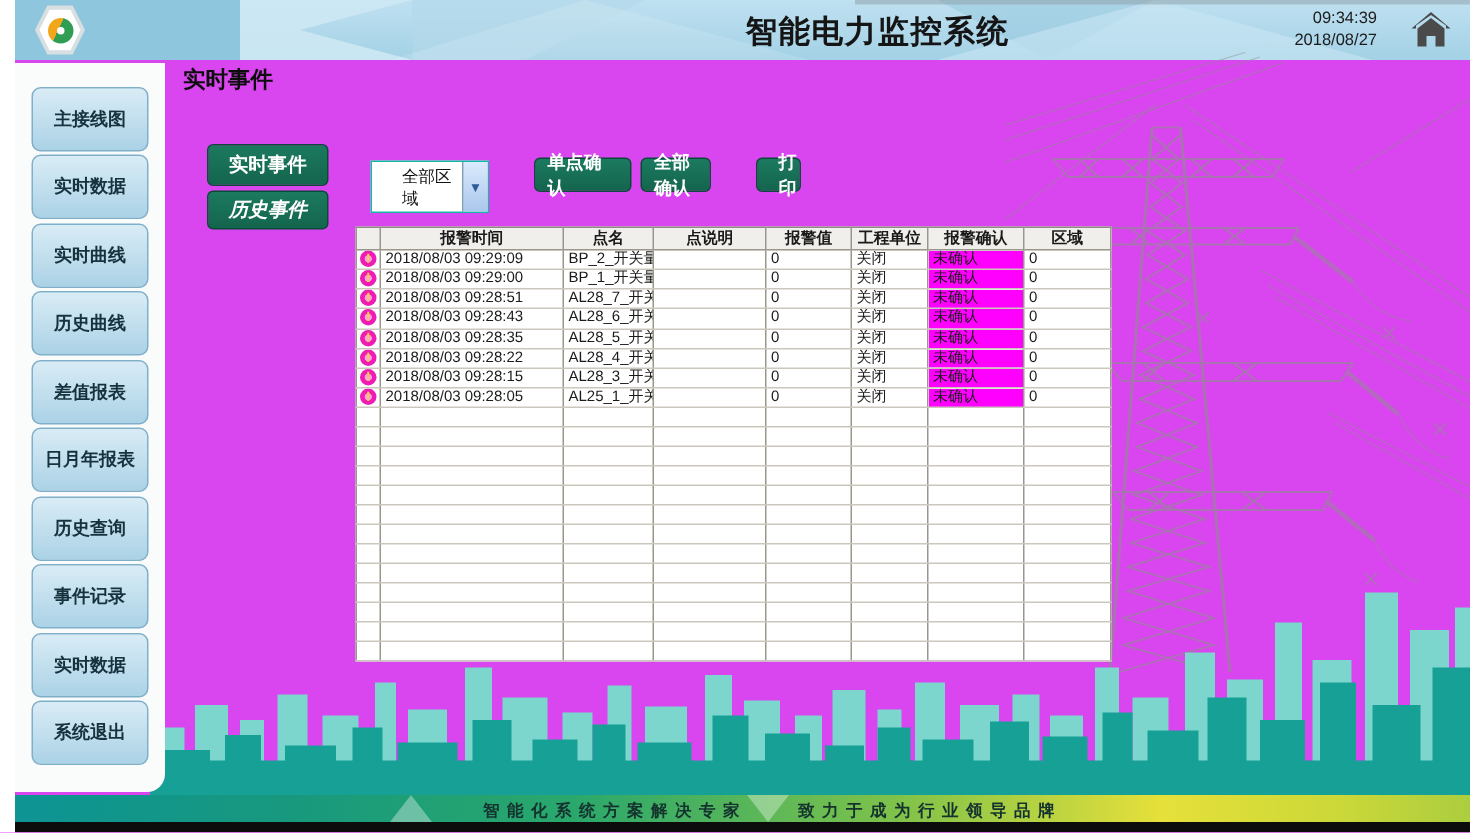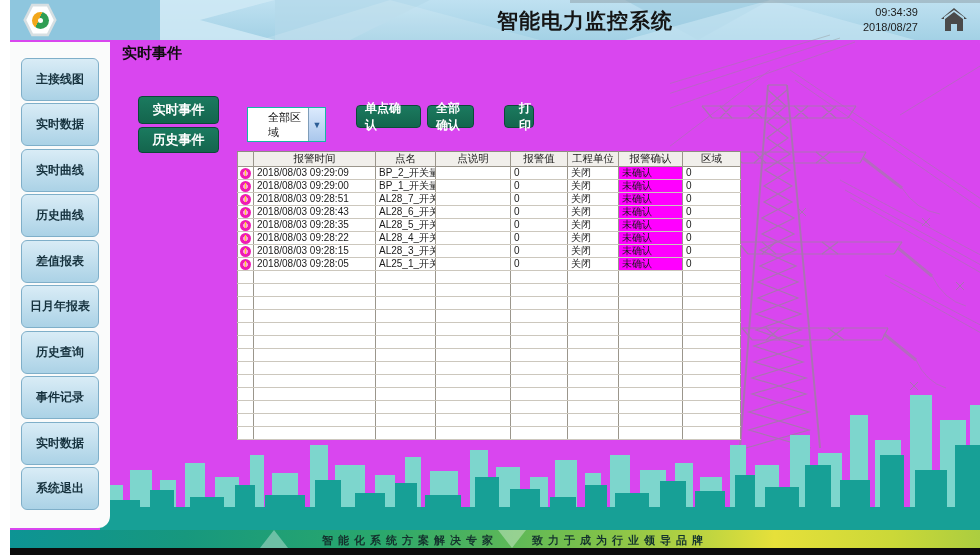--- a/index.html
+++ b/index.html
@@ -28,21 +28,21 @@
   
   .page-title{position:absolute;left:112px;top:44px;font-size:15px;font-weight:bold;color:#0d0d0d;z-index:10;}
   .tab-btn{position:absolute;left:128px;width:79px;height:26px;background:linear-gradient(180deg,#1b7a5f,#14654d);border:1px solid #0b4a38;border-radius:4px;color:#fff;font-size:13px;font-weight:bold;display:flex;align-items:center;justify-content:center;z-index:10;cursor:pointer;}
   .action-btn{position:absolute;top:105px;height:23px;background:linear-gradient(180deg,#1b7a5f,#14654d);border:1px solid #0b4a38;border-radius:4px;color:#fff;font-size:12px;font-weight:bold;display:flex;align-items:center;justify-content:center;z-index:10;cursor:pointer;padding:0 8px;box-sizing:border-box;}
   .combo{position:absolute;left:237px;top:107px;width:79px;height:35px;background:#fff;border:1px solid #14b8a6;display:flex;z-index:10;cursor:pointer;box-sizing:border-box;padding-left:16px;}
   .combo-text{flex:1;font-size:11px;color:#111;padding:2px 0 0 4px;}
   .combo-arrow{width:16px;height:100%;background:linear-gradient(180deg,#dbeafd,#aac7ec);border-left:1px solid #7f9db9;display:flex;align-items:center;justify-content:center;font-size:9px;color:#2c5d96;}
 
   
   .etable{position:absolute;left:227px;top:151px;width:503px;border-collapse:collapse;table-layout:fixed;z-index:5;background:#fff;font-size:10px;color:#1a1a1a;}
-  .etable th{height:13px;background:#f1efeb;font-weight:normal;font-size:10.5px;text-align:center;border:1px solid #9b968c;border-top:1px solid #8f8b82;padding:0;}
+  .etable th{height:13px;background:#f1efeb;font-weight:bold;font-size:10.5px;text-align:center;border:1px solid #9b968c;border-top:1px solid #8f8b82;padding:0;}
   .etable td{height:12px;line-height:12px;border-left:1px solid #9b968c;border-right:1px solid #9b968c;border-bottom:1px solid #ccc7bd;padding:0 3px;white-space:nowrap;overflow:hidden;background:#fff;}
   .etable .c-ico{text-align:center;padding:0;}
   .etable .ack-cell{background:#ff00ff;}
   .alarm-ico{display:inline-block;width:11px;height:11px;border-radius:50%;background:radial-gradient(circle,#ff9fe6 28%,#ee1cb4 34%);color:#ffd21e;font-weight:bold;font-size:9px;line-height:11px;text-align:center;vertical-align:middle;}
 
   
   .footerbar{position:absolute;left:0;top:530px;width:980px;height:18px;background:linear-gradient(90deg,#0d9494 0%,#17987e 18%,#2aa86c 38%,#7fc24a 60%,#e6e03a 78%,#cbd838 90%,#a8cc40 100%);z-index:40;}
   .footerbar .tri{position:absolute;top:0;width:0;height:0;border-style:solid;opacity:.35;}
   .slogan{position:absolute;top:3px;font-size:11px;font-weight:bold;color:#14332e;letter-spacing:5px;white-space:nowrap;}
   .blackbar{position:absolute;left:0;top:548px;width:980px;height:7px;background:#0c0c0c;z-index:40;}
@@ -219,21 +219,21 @@
     <div class="nav-btn">日月年报表</div>
     <div class="nav-btn">历史查询</div>
     <div class="nav-btn">事件记录</div>
     <div class="nav-btn">实时数据</div>
     <div class="nav-btn">系统退出</div>
   </div>
 
   <div class="page-title">实时事件</div>
 
   <div class="tab-btn" style="top:96px;">实时事件</div>
-  <div class="tab-btn" style="top:127px;height:24px;">历史事件</div>
+  <div class="tab-btn" style="top:127px;height:24px;font-style:italic;">历史事件</div>
 
   <div class="combo">
     <span class="combo-text">全部区域</span>
     <span class="combo-arrow">▼</span>
   </div>
 
   <div class="action-btn" style="left:346px;width:65px;">单点确认</div>
   <div class="action-btn" style="left:417px;width:47px;">全部确认</div>
   <div class="action-btn" style="left:494px;width:28px;padding-left:20px;">打 印</div>
 

